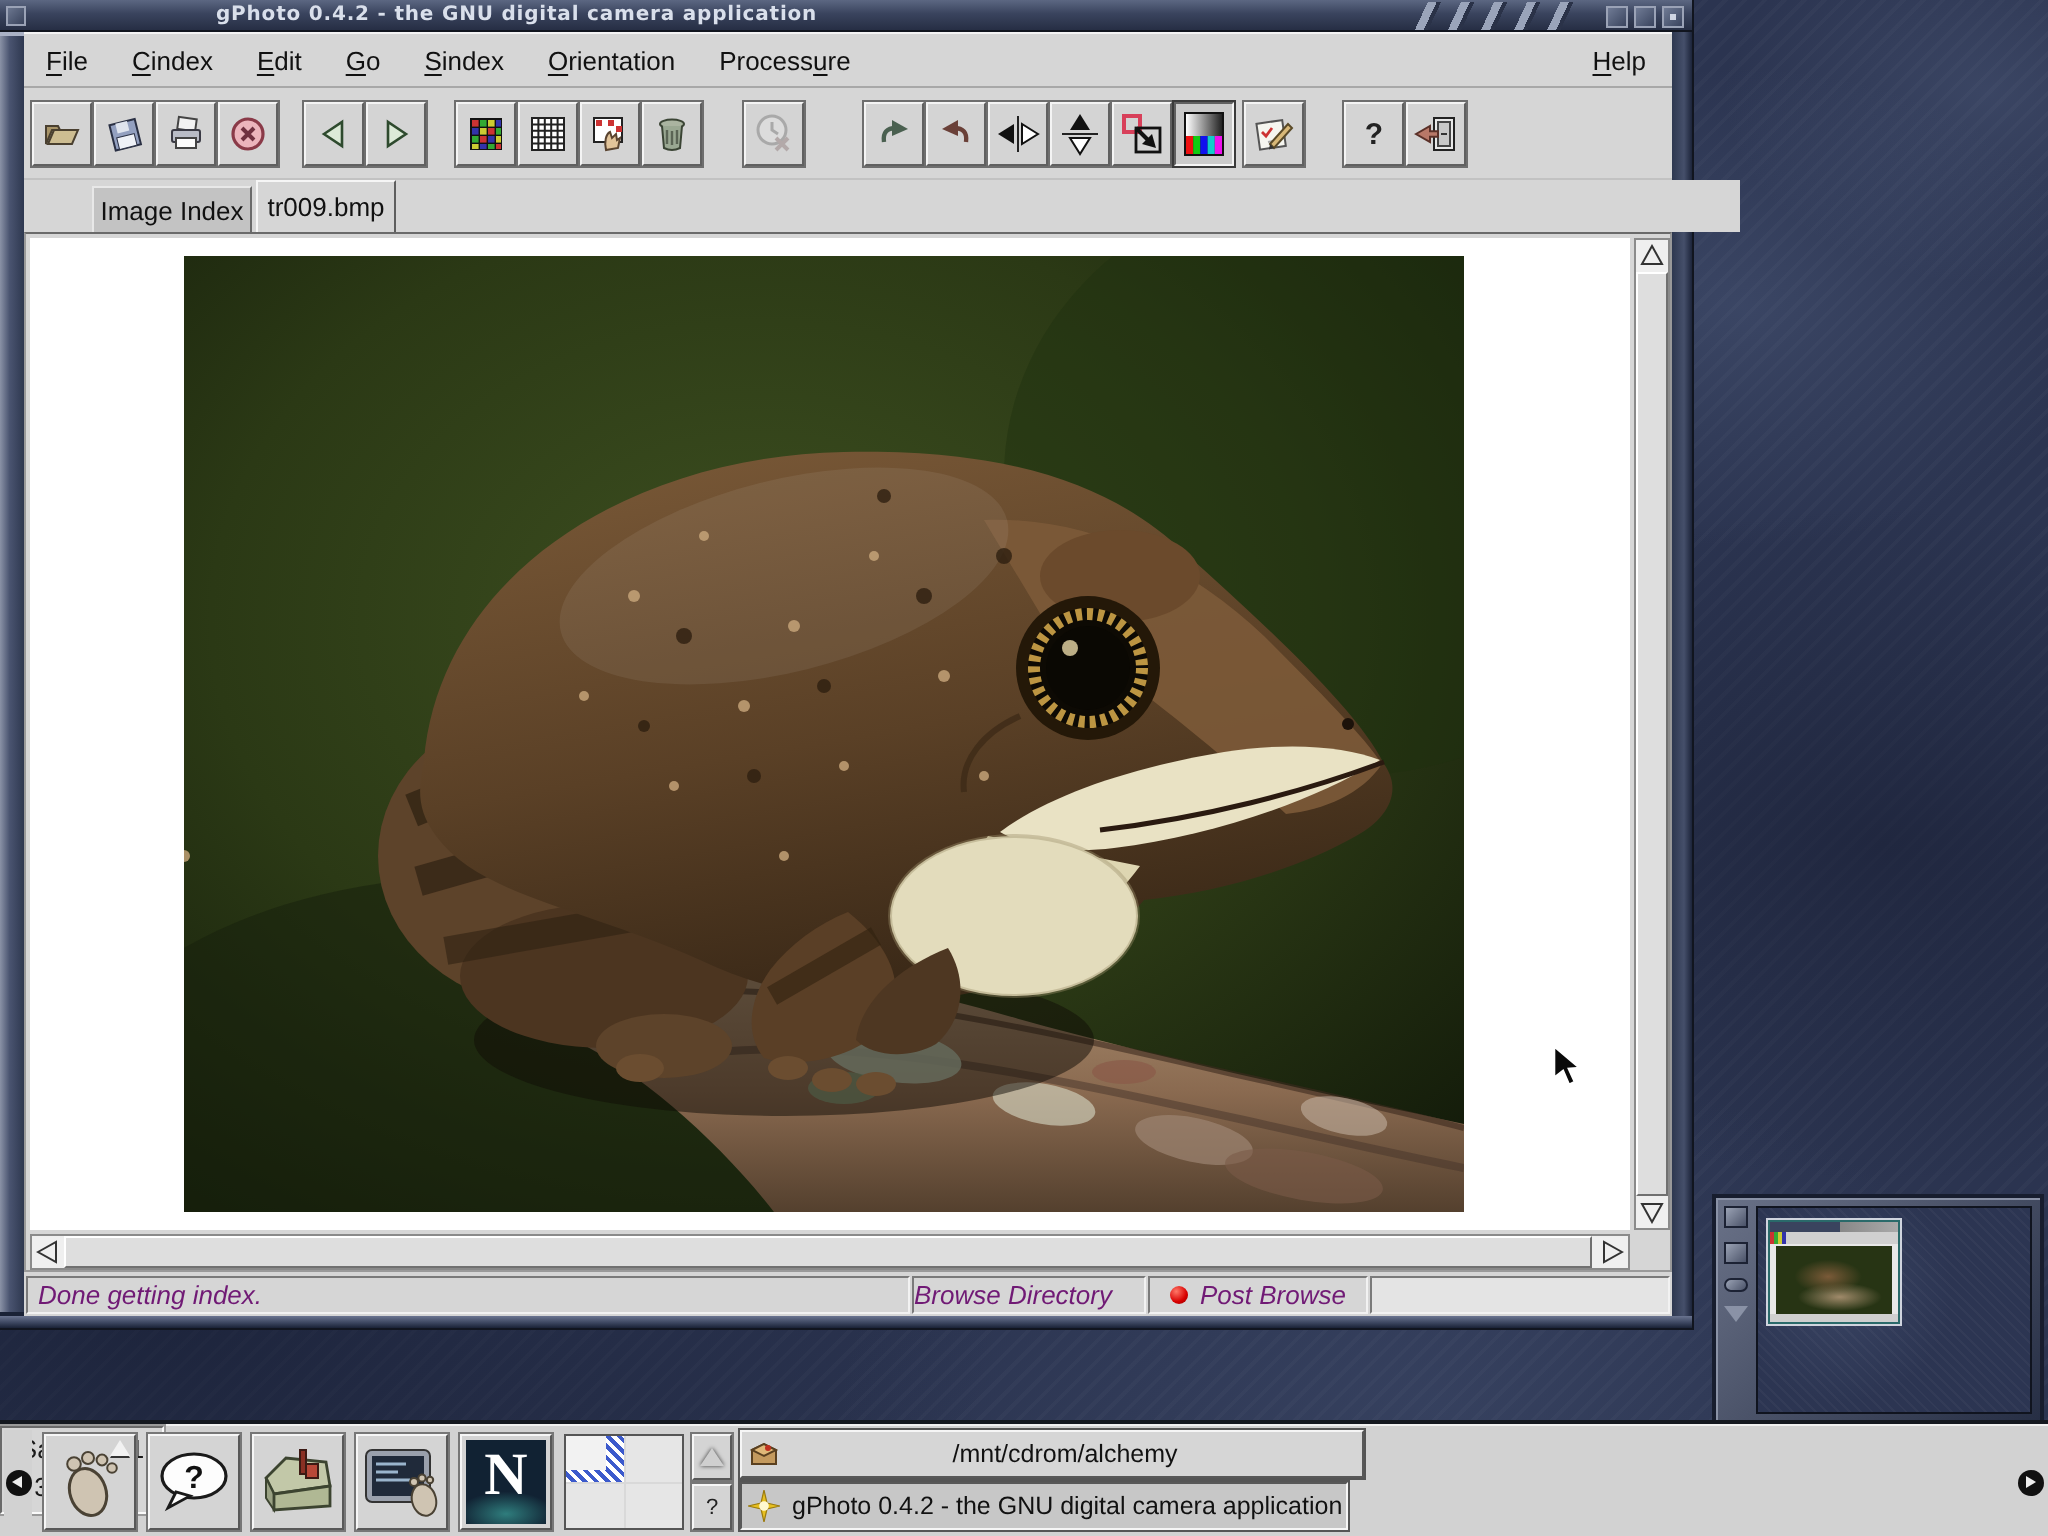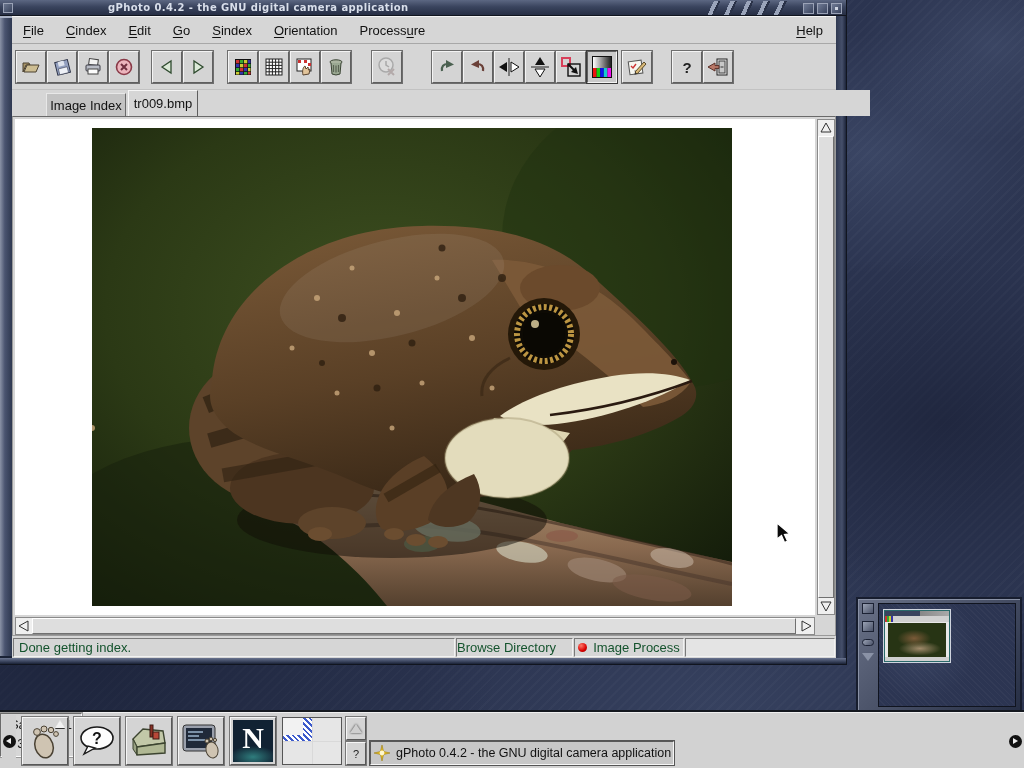--- a/index.html
+++ b/index.html
@@ -92,21 +92,21 @@
     align-items:center; justify-content:center; }
   .vthumb { position:absolute; left:0px; top:16px; width:16px; height:462px;
     background:#dedede; border-top:1px solid #fff; border-left:1px solid #fff;
     border-right:1px solid #707070; border-bottom:1px solid #707070; }
   .hthumb { position:absolute; top:0px; left:16px; width:764px; height:16px;
     background:#dedede; border-top:1px solid #fff; border-left:1px solid #fff;
     border-right:1px solid #707070; border-bottom:1px solid #707070; }
 
   
   #statusbar { left:0; top:621px; width:824px; height:21px; background:#d6d6d6;
-    font-size:13px; color:#14532d; }
+    font-size:13px; color:#701a75;font-style:italic; }
   .sb-frame { position:absolute; top:1px; height:19px; display:flex; align-items:center;
     border:1px solid; border-color:#7a7a7a #f2f2f2 #f2f2f2 #7a7a7a; }
   #sb-msg { left:1px; width:442px; padding-left:5px; }
   #sb-browse { left:444px; width:117px; }
   #sb-post { left:562px; width:110px; justify-content:center; gap:6px; }
   .led { width:9px; height:9px; border-radius:50%;
     background:radial-gradient(circle at 35% 30%, #ff7868, #d80000 60%, #8a0000); }
   #sb-progress { left:673px; width:150px; background:#e4e4e4; }
 
   
@@ -577,21 +577,21 @@
 
     <div id="statusbar" class="abs">
       <div class="sb-frame" id="sb-msg">
           <span>Done getting index.</span>
         </div>
       <div class="sb-frame" id="sb-browse">
           <span>Browse Directory</span>
         </div>
       <div class="sb-frame" id="sb-post">
           <span class="led"></span>
-          <span>Image Process</span>
+          <span>Post Browse</span>
         </div>
       <div class="sb-frame" id="sb-progress"></div>
     </div>
   </div>
 </div>
 
 <div id="pager" class="abs">
   <div id="pager-rail">
     <div class="knob"></div>
     <div class="knob"></div>
@@ -669,20 +669,28 @@
     <div class="pp-cell" style="left:0;top:24px;width:29px;height:22px;"></div>
     <div class="pp-cell" style="left:30px;top:24px;width:28px;height:22px;"></div>
   </div>
   <div class="pp-btn" id="pp-up">
       <div class="pp-tri"></div>
     </div>
   <div class="pp-btn" id="pp-q">
       <span>?</span>
     </div>
 
+  <div class="task-btn" id="task-alchemy">
+    <svg class="task-icon" width="16" height="16" viewBox="0 0 16 16">
+      <path d="M2 6 L8 3 L14 6 L14 13 L2 13 Z" fill="#c49a5e" stroke="#5a4020"></path>
+      <path d="M2 6 L8 3 L14 6 L8 9 Z" fill="#e0b878" stroke="#5a4020"></path>
+      <circle cx="10" cy="5" r="1.5" fill="#c03020"></circle>
+    </svg>
+    <span class="task-label">/mnt/cdrom/alchemy</span>
+  </div>
   <div class="task-btn" id="task-gphoto">
     <svg class="task-icon" width="16" height="16" viewBox="0 0 16 16">
       <path d="M8 0 L9.5 6.5 L16 8 L9.5 9.5 L8 16 L6.5 9.5 L0 8 L6.5 6.5 Z" fill="#e8c020" stroke="#9a7a10" stroke-width="0.6"></path>
       <circle cx="8" cy="8" r="2.4" fill="#fff8d0"></circle>
     </svg>
     <span class="task-label">gPhoto 0.4.2 - the GNU digital camera application</span>
   </div>
 
   <div id="clock">
     <span>Sat Jan 01</span>

